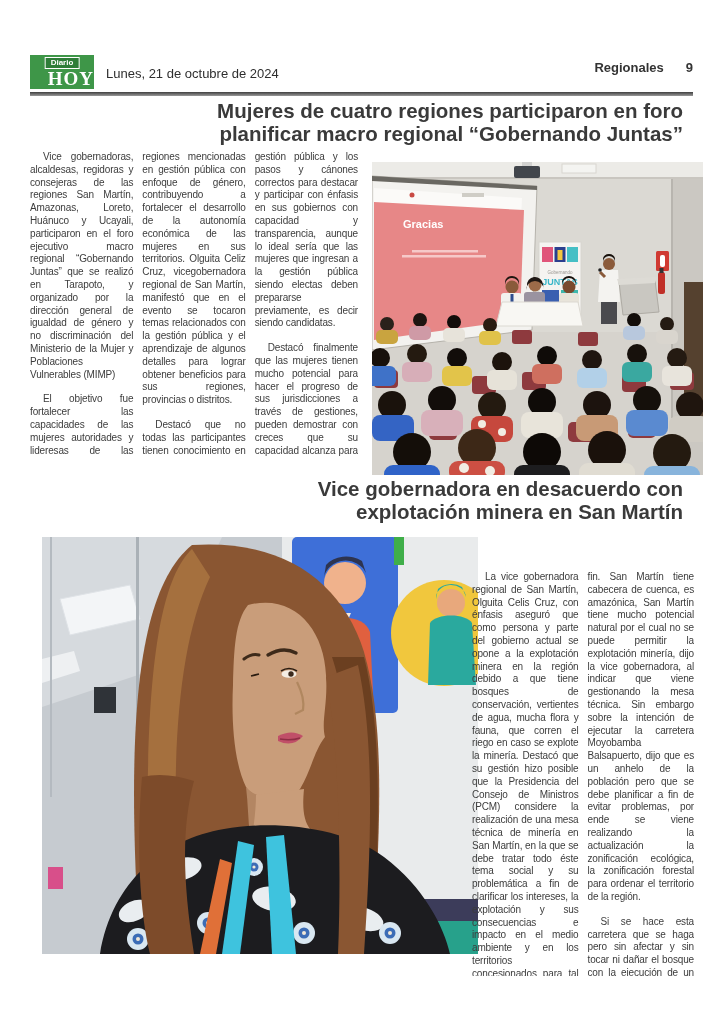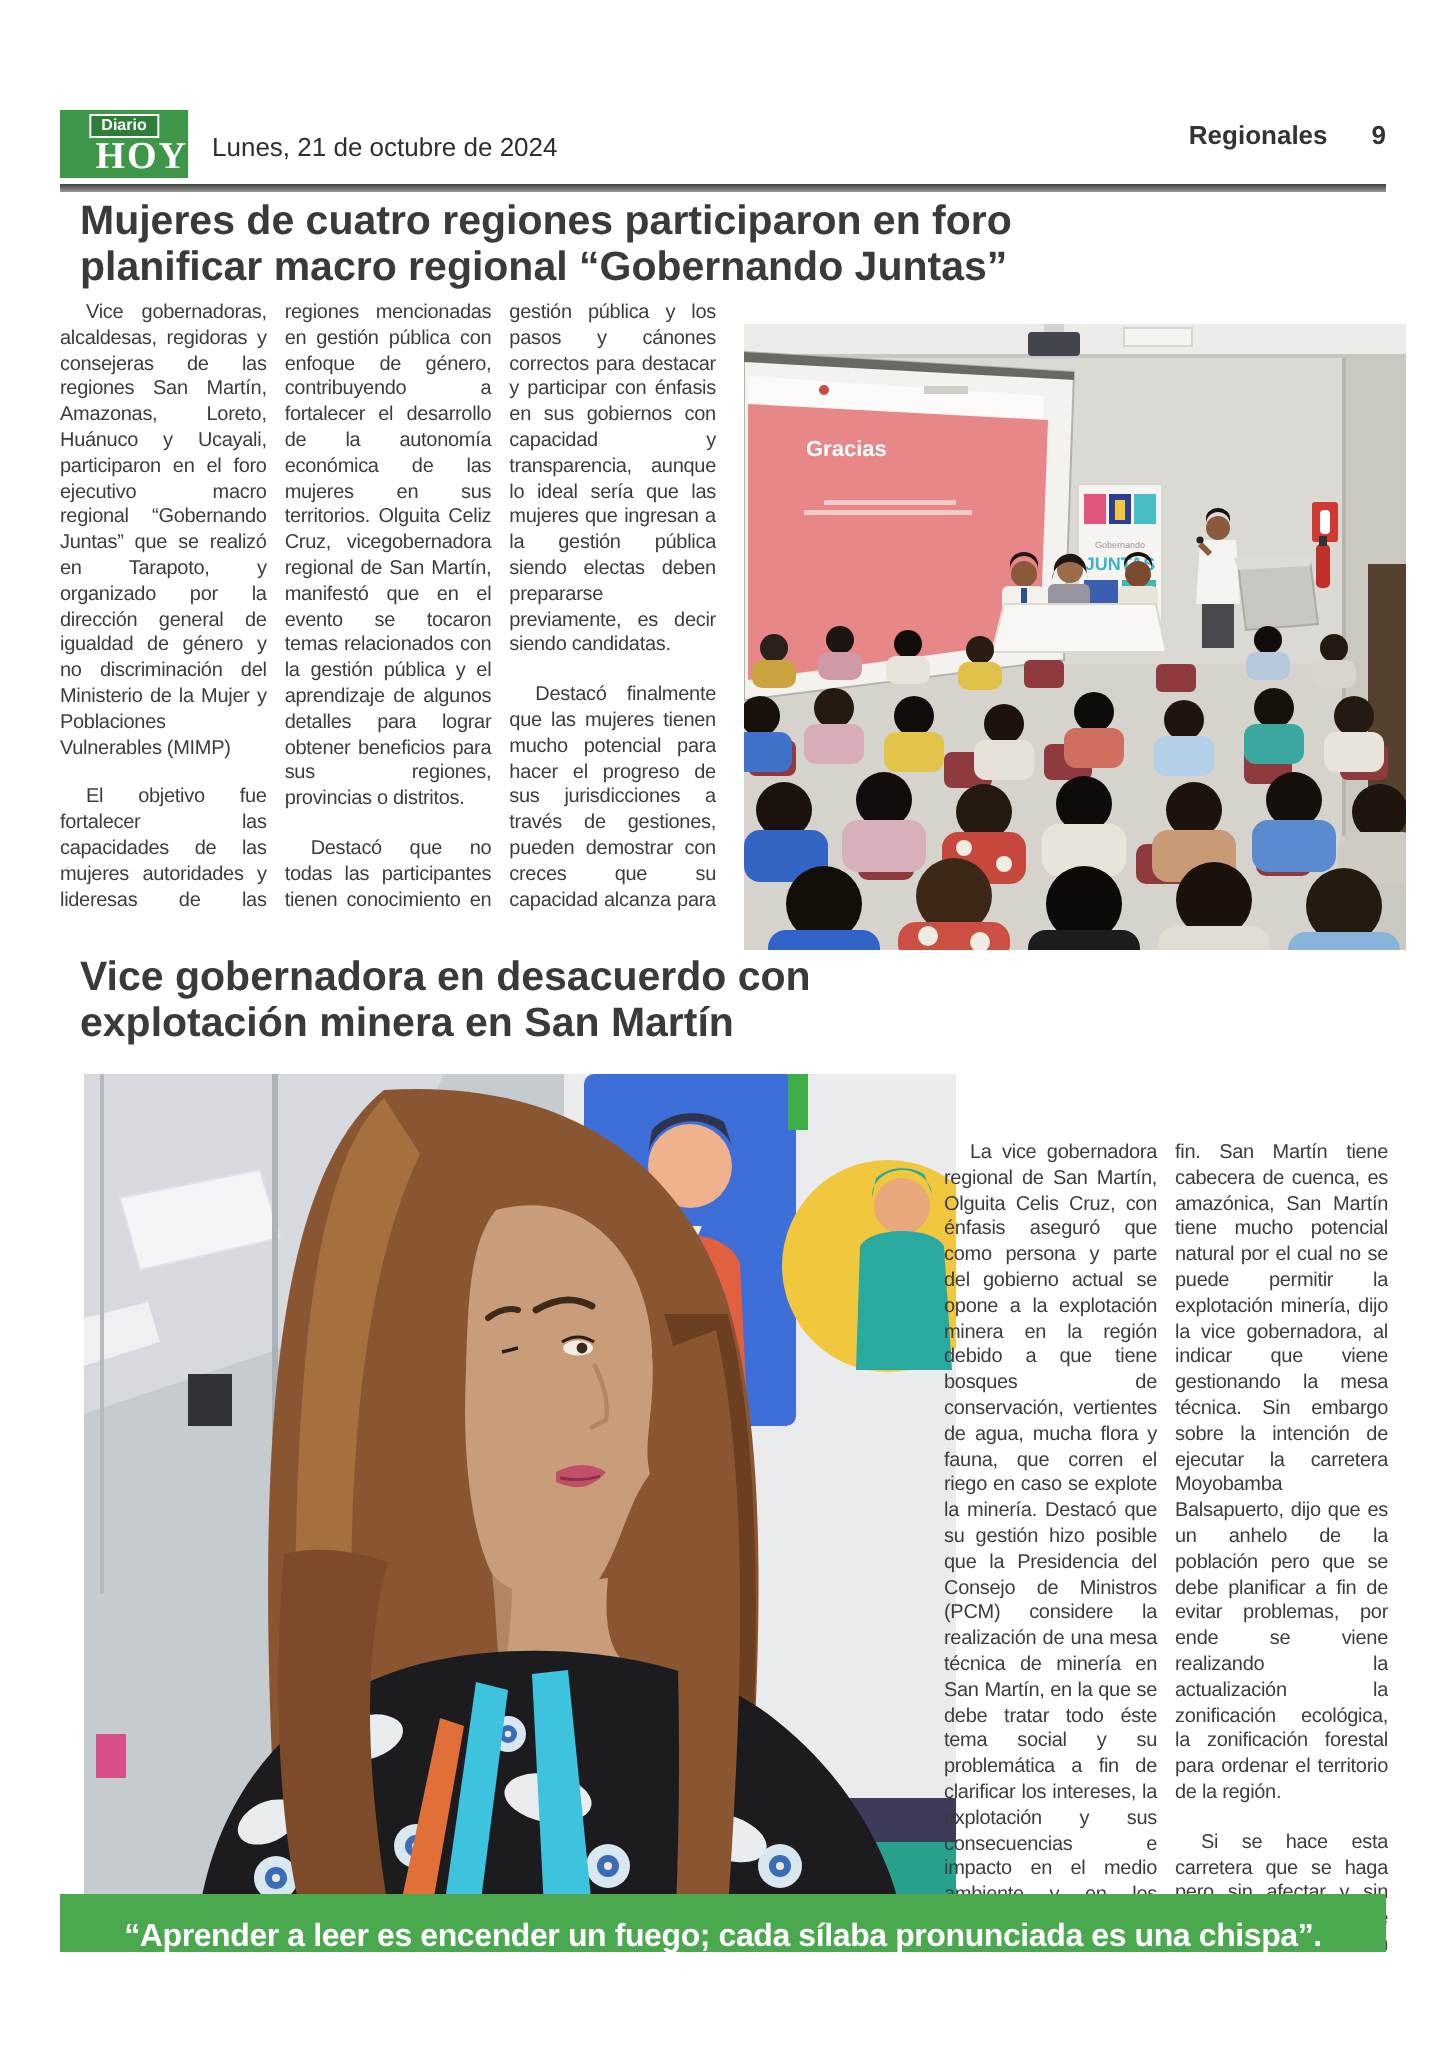--- a/index.html
+++ b/index.html
@@ -13,21 +13,21 @@
             font-size:8px;line-height:10px;padding:0 5px;white-space:nowrap;}
   .logo-main{position:absolute;bottom:0;width:100%;text-align:right;color:#fff;
              font-family:"Liberation Serif",serif;font-weight:bold;font-size:19px;
              line-height:21px;letter-spacing:1px;}
   .date{position:absolute;left:76px;top:11px;font-size:13px;color:#2e2e2e;}
   .section-wrap{position:absolute;right:0;top:5px;font-weight:bold;font-size:13px;color:#333;}
   .section-wrap .pagenum{margin-left:22px;}
   .head-rule{position:absolute;left:30px;top:92px;width:663px;height:4px;
              background:linear-gradient(#3f3f3f,#9a9a9a);}
   
-  .headline{position:absolute;left:40px;width:643px;text-align:left;font-weight:bold;
+  .headline{position:absolute;left:40px;width:643px;text-align:right;font-weight:bold;
             color:#3a3a3a;font-size:20.5px;line-height:23px;margin:0;}
   .h1{top:99px;}
   .h2{top:477px;}
   
   .bodytext{font-size:10px;line-height:12.8px;text-align:justify;letter-spacing:-0.15px;
             color:#3c3c3c;overflow:hidden;column-fill:auto;hyphens:auto;-webkit-hyphens:auto;}
   .bodytext p{margin:0 0 12px 0;text-indent:13px;}
   .a1text{position:absolute;left:30px;top:151px;width:328px;height:312px;
           column-count:3;column-gap:9px;}
   .a2text{position:absolute;left:472px;top:524px;width:222px;height:418px;
@@ -384,17 +384,14 @@
         <path d="M284,140 C296,200 300,320 296,417 L322,417 C330,300 332,200 316,128 Z" fill="#8a5632"></path>
       </g>
     </svg>
   </figure>
 
   <div class="bodytext a2text">
     <p>La vice gobernadora regional de San Martín, Olguita Celis Cruz, con énfasis aseguró que como persona y parte del gobierno actual se opone a la explotación minera en la región debido a que tiene bosques de conservación, vertientes de agua, mucha flora y fauna, que corren el riego en caso se explote la minería. Destacó que su gestión hizo posible que la Presidencia del Consejo de Ministros (PCM) considere la realización de una mesa técnica de minería en San Martín, en la que se debe tratar todo éste tema social y su problemática a fin de clarificar los intereses, la explotación y sus consecuencias e impacto en el medio ambiente y en los territorios concesionados para tal fin. San Martín tiene cabecera de cuenca, es amazónica, San Martín tiene mucho potencial natural por el cual no se puede permitir la explotación minería, dijo la vice gobernadora, al indicar que viene gestionando la mesa técnica. Sin embargo sobre la intención de ejecutar la carretera Moyobamba Balsapuerto, dijo que es un anhelo de la población pero que se debe planificar a fin de evitar problemas, por ende se viene realizando la actualización la zonificación ecológica, la zonificación forestal para ordenar el territorio de la región.</p>
     <p>Si se hace esta carretera que se haga pero sin afectar y sin tocar ni dañar el bosque con la ejecución de un diseño y tecnología asiática, negó así mismo que hasta la actualidad haya algún trazo ni nada avanzado de esta carretera hacia Balsapuerto.</p>
   </div>
 
-  <footer class="quotebar">
-    <span>“Aprender a leer es encender un fuego; cada sílaba pronunciada es una chispa”.</span>
-  </footer>
 
 </div>
 
 </body></html>

